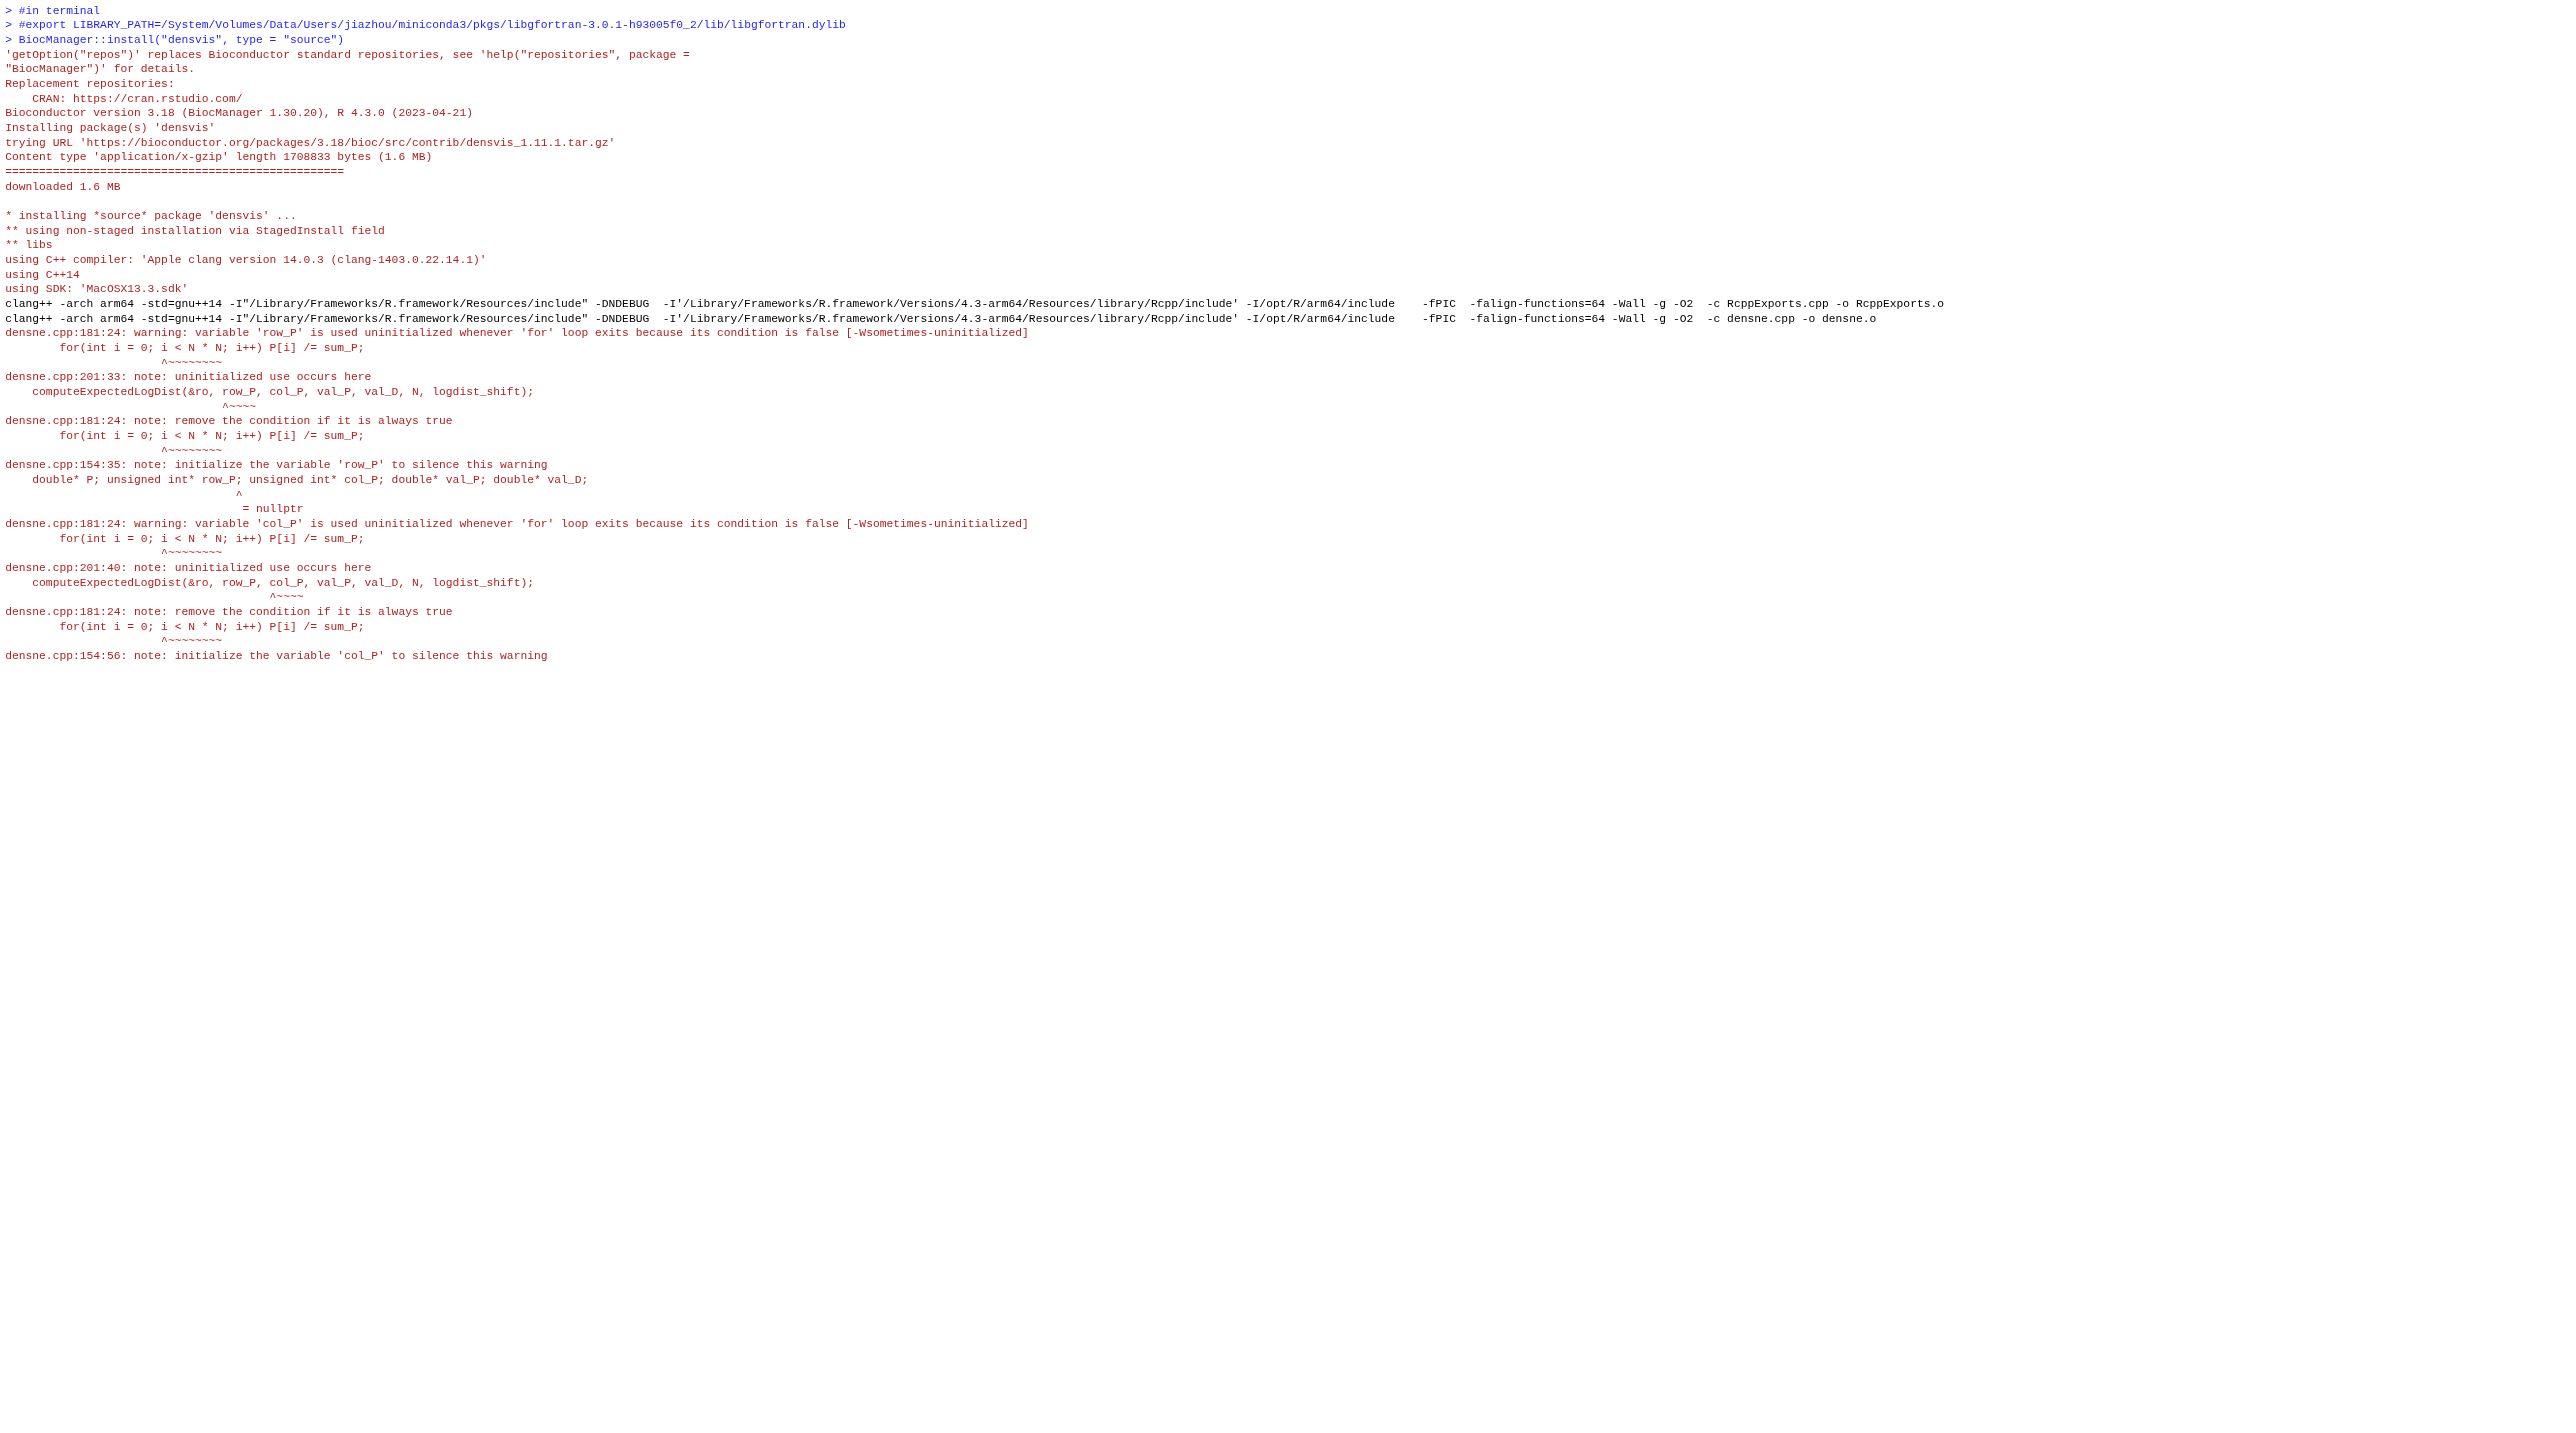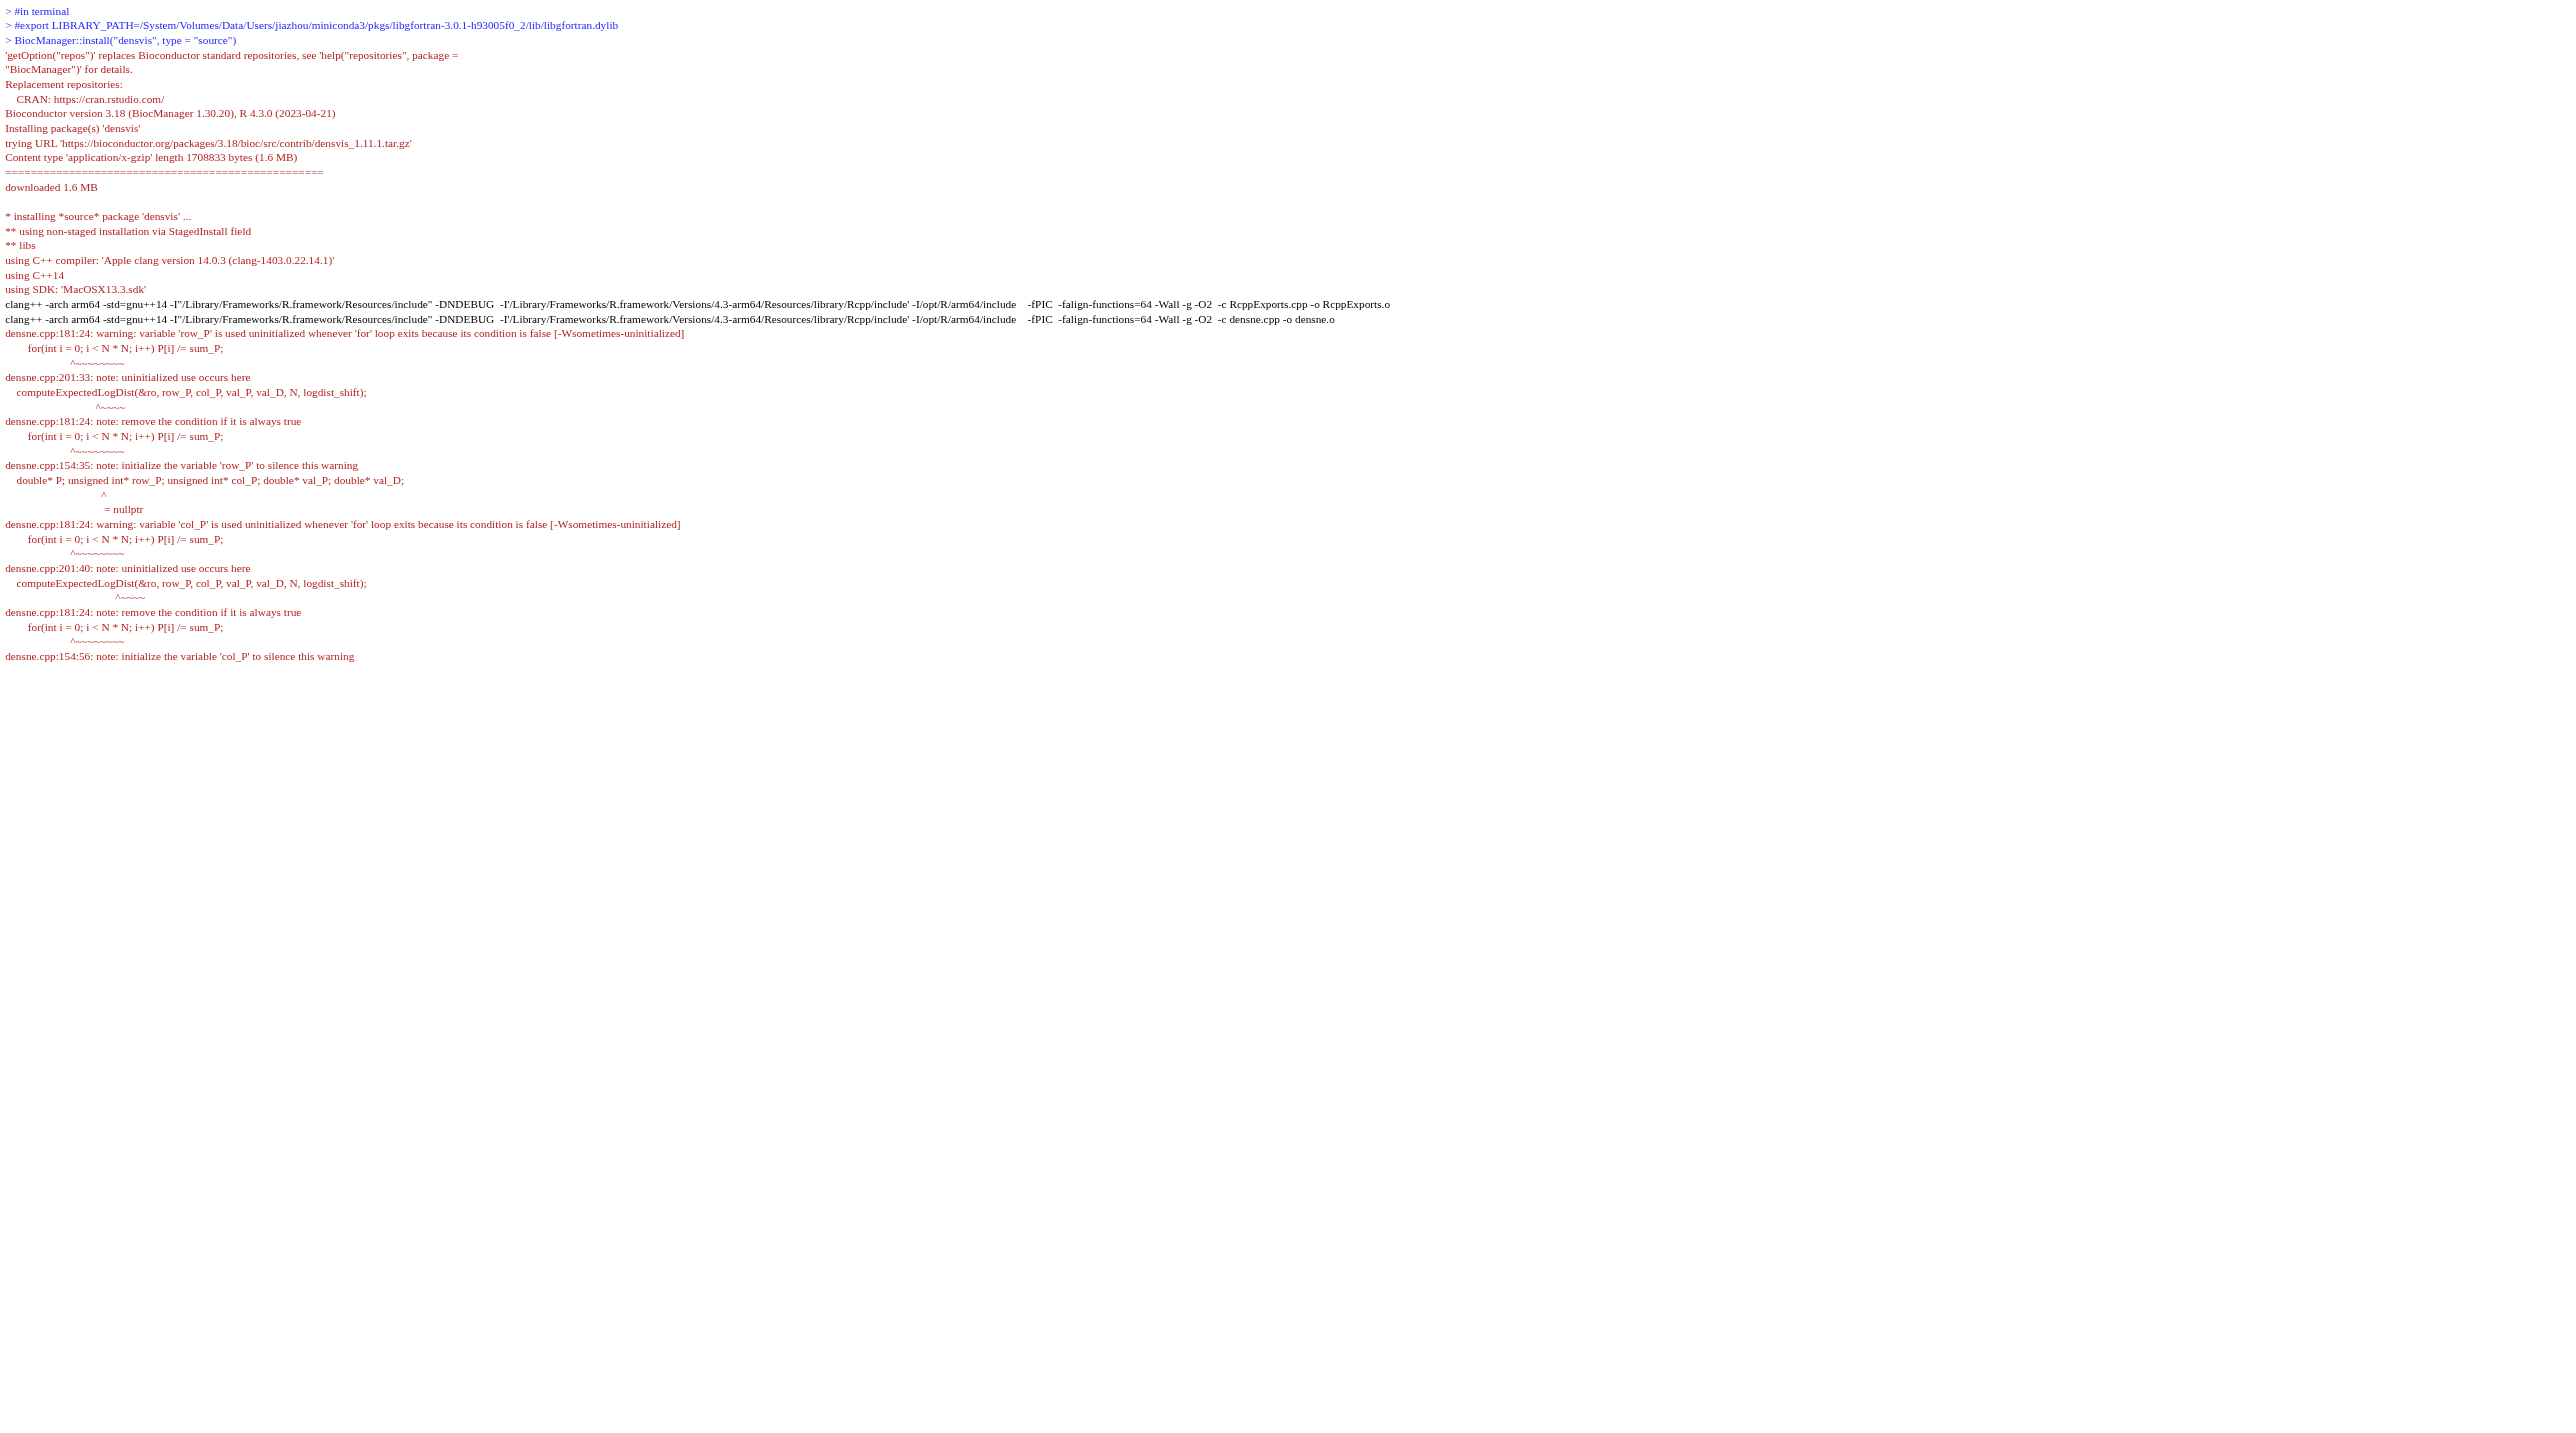--- a/index.html
+++ b/index.html
@@ -8,21 +8,20 @@
     background: #ffffff;
     font-family: "Menlo", "Consolas", "Courier New", monospace;
     font-size: 11.3px;
     line-height: 1.3;
     color: #000;
   }
   .console {
     padding: 3.5px 5.2px;
     white-space: pre;
     overflow-x: auto;
-    font-family: Liberation Serif, serif;
   }
   .line { display: block; }
   .prompt { color: #1f1fff; }
   .input  { color: #1f1fff; }
   .msg    { color: #b22222; }
   .plain  { color: #000000; }
 </style>
 </head>
 <body>
 

